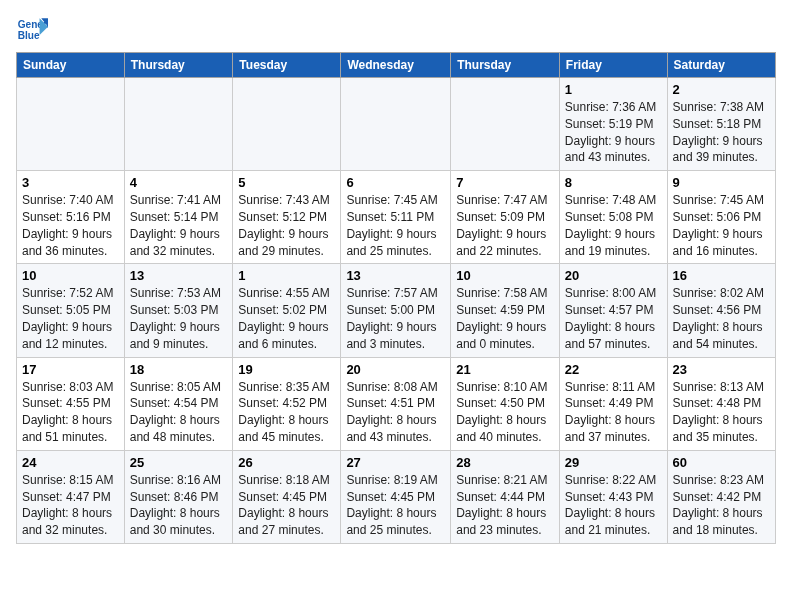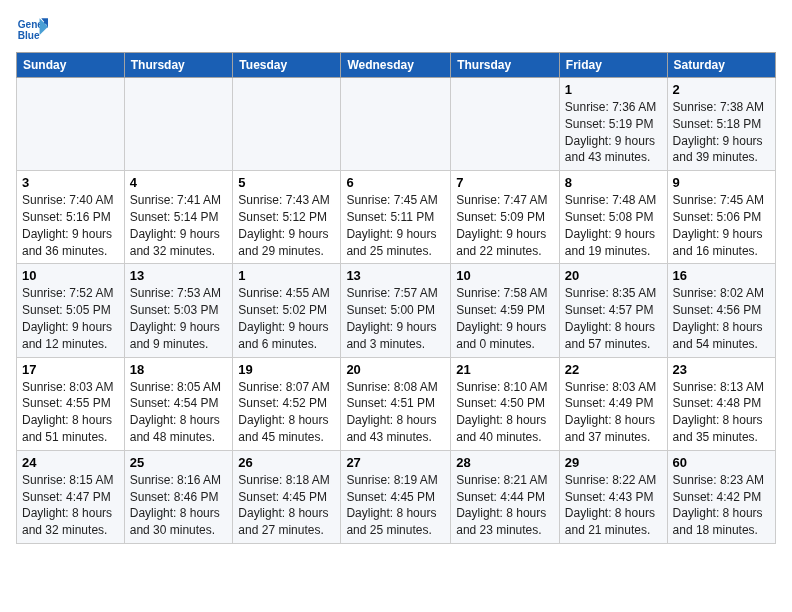--- a/index.html
+++ b/index.html
@@ -200,21 +200,21 @@
 Daylight: 9 hours and 3 minutes.</div>
         </td>
         <td>
           <span class="day-num">10</span>
           <div class="day-info">Sunrise: 7:58 AM
 Sunset: 4:59 PM
 Daylight: 9 hours and 0 minutes.</div>
         </td>
         <td>
           <span class="day-num">20</span>
-          <div class="day-info">Sunrise: 8:35 AM
+          <div class="day-info">Sunrise: 8:00 AM
 Sunset: 4:57 PM
 Daylight: 8 hours and 57 minutes.</div>
         </td>
         <td>
           <span class="day-num">16</span>
           <div class="day-info">Sunrise: 8:02 AM
 Sunset: 4:56 PM
 Daylight: 8 hours and 54 minutes.</div>
         </td>
       </tr>
@@ -226,39 +226,39 @@
 Daylight: 8 hours and 51 minutes.</div>
         </td>
         <td>
           <span class="day-num">18</span>
           <div class="day-info">Sunrise: 8:05 AM
 Sunset: 4:54 PM
 Daylight: 8 hours and 48 minutes.</div>
         </td>
         <td>
           <span class="day-num">19</span>
-          <div class="day-info">Sunrise: 8:07 AM
+          <div class="day-info">Sunrise: 8:35 AM
 Sunset: 4:52 PM
 Daylight: 8 hours and 45 minutes.</div>
         </td>
         <td>
           <span class="day-num">20</span>
           <div class="day-info">Sunrise: 8:08 AM
 Sunset: 4:51 PM
 Daylight: 8 hours and 43 minutes.</div>
         </td>
         <td>
           <span class="day-num">21</span>
           <div class="day-info">Sunrise: 8:10 AM
 Sunset: 4:50 PM
 Daylight: 8 hours and 40 minutes.</div>
         </td>
         <td>
           <span class="day-num">22</span>
-          <div class="day-info">Sunrise: 8:03 AM
+          <div class="day-info">Sunrise: 8:11 AM
 Sunset: 4:49 PM
 Daylight: 8 hours and 37 minutes.</div>
         </td>
         <td>
           <span class="day-num">23</span>
           <div class="day-info">Sunrise: 8:13 AM
 Sunset: 4:48 PM
 Daylight: 8 hours and 35 minutes.</div>
         </td>
       </tr>

